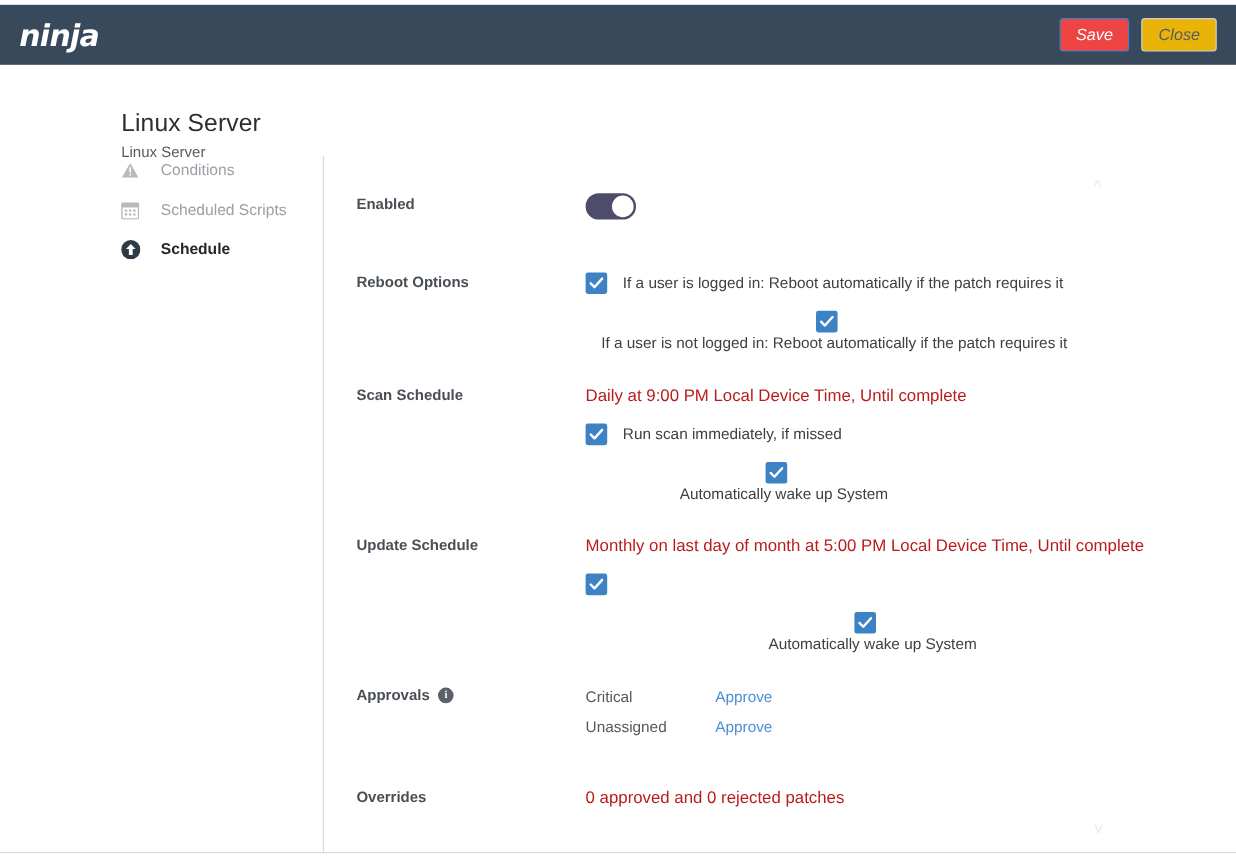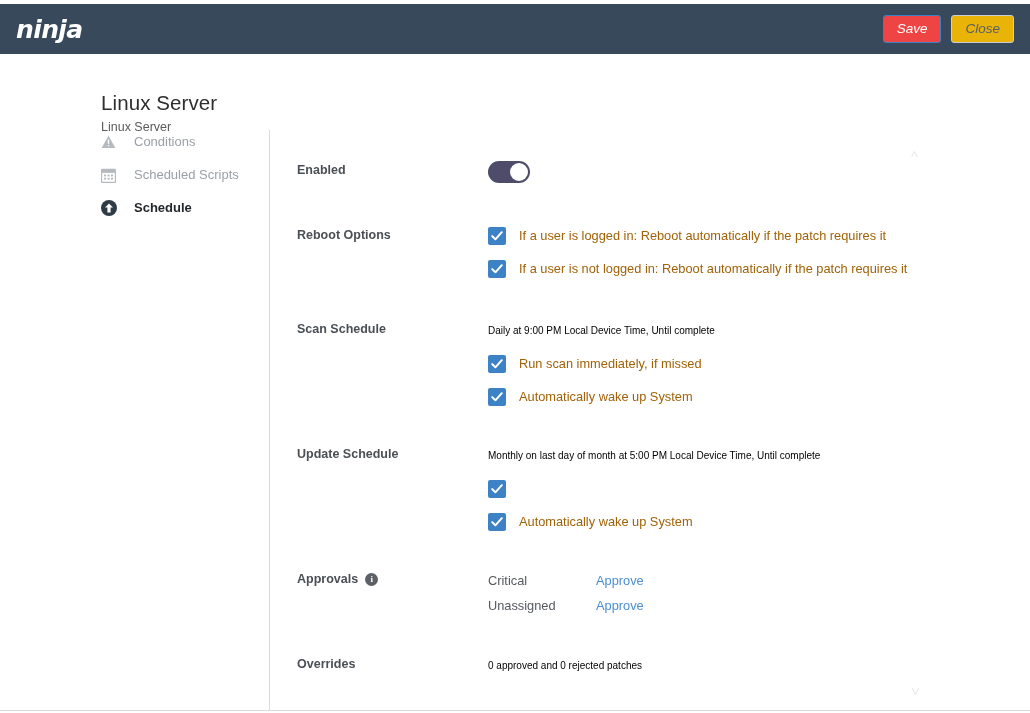--- a/index.html
+++ b/index.html
@@ -208,46 +208,46 @@
     background: #ffffff;
   }
 
   
   .check-line {
     display: flex;
     align-items: center;
     height: 20px;
     margin-bottom: 13px;
   }
-  .check-line:last-child { margin-bottom: 0; }
+  .check-line:last-child { margin-bottom: 0; flex-direction: column; }
   .checkbox {
     width: 18px;
     height: 18px;
     border-radius: 2px;
     background: #3d82c4;
     flex: none;
     position: relative;
     cursor: pointer;
   }
   .checkbox svg {
     position: absolute;
     top: 3px;
     left: 3px;
   }
   .check-text {
     font-size: 12.8px;
-    color: #a16207;
+    color: #404040;
     margin-left: 13px;
     line-height: 18px;
     white-space: nowrap;
   }
 
   .link {
-    font-size: 10px;
-    color: #000000;
+    font-size: 14px;
+    color: #b91c1c;
     line-height: 18px;
     cursor: pointer;
     white-space: nowrap;
     display: inline-block;
   }
 
   .sched-link { margin-bottom: 14px; }
 
   .info-icon {
     width: 13px;

